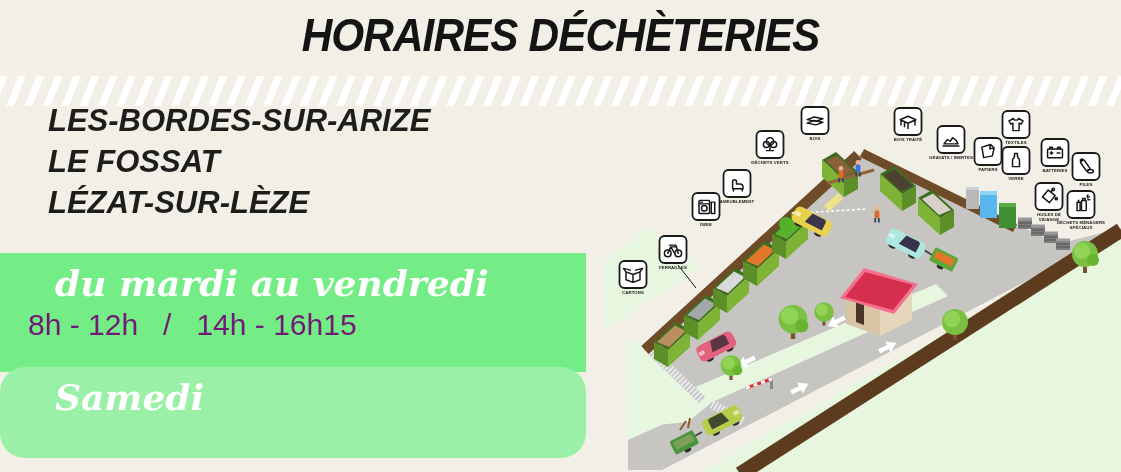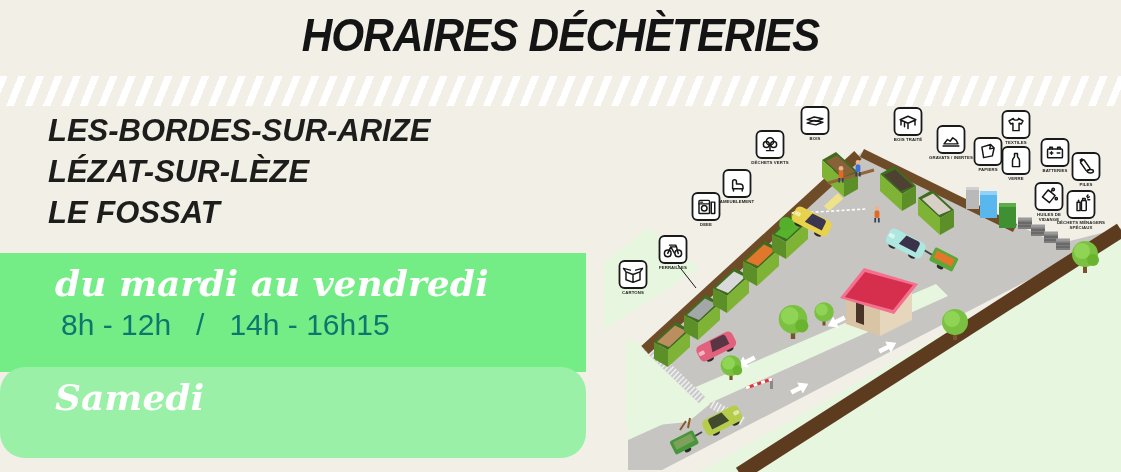--- a/index.html
+++ b/index.html
@@ -3,47 +3,47 @@
 <meta charset="utf-8">
 <style>
   html,body{margin:0;padding:0;}
   .poster{position:relative;width:1121px;height:472px;background:#f2efe7;overflow:hidden;
           font-family:"Liberation Sans",sans-serif;}
   .title{position:absolute;left:0;top:8px;width:1121px;text-align:center;
          font-size:46px;font-weight:800;font-style:italic;color:#141414;
          transform:scaleX(.92);letter-spacing:-1px;}
   .stripes{position:absolute;left:0;top:76px;width:1121px;height:30px;
            background:repeating-linear-gradient(112deg,#ffffff 0 7px,rgba(0,0,0,0) 7px 17px);}
-  .locations{position:absolute;left:48px;top:110px;
+  .locations{position:absolute;left:48px;top:100px;
              font-size:31px;font-weight:800;font-style:italic;color:#1d1d1b;line-height:41px;}
   .banner{position:absolute;left:0;width:586px;}
   .banner.b1{top:253px;height:119px;}
   .banner.b2{top:367px;height:91px;border-radius:25px;}
   .banner .script{margin:10px 0 0 55px;font-family:"DejaVu Serif",serif;
                   font-style:italic;font-weight:bold;color:#ffffff;font-size:36px;line-height:40px;}
-  .banner .hours{margin:4px 0 0 61px;font-size:30px;color:#0f766e;white-space:pre;line-height:36px;}
+  .banner .hours{margin:4px 0 0 28px;font-size:30px;color:#701a75;white-space:pre;line-height:36px;}
   .illu{position:absolute;left:600px;top:90px;width:521px;height:382px;}
   
   .sb{fill:#ffffff;stroke:#1a1a1a;stroke-width:1.8;}
   .si{stroke:#161616;fill:none;stroke-width:1.7;stroke-linecap:round;stroke-linejoin:round;}
   .sl{font-family:"Liberation Sans",sans-serif;font-size:4.3px;font-weight:700;
       fill:#1d1d1b;text-anchor:middle;letter-spacing:.1px;}
 </style>
 </head>
 <body>
 
 <div class="poster">
 
   <div class="title">HORAIRES DÉCHÈTERIES</div>
   <div class="stripes"></div>
 
   <div class="locations">
     <div>LES-BORDES-SUR-ARIZE</div>
+    <div>LE FOSSAT</div>
     <div>LÉZAT-SUR-LÈZE</div>
-    <div>LE FOSSAT</div>
   </div>
 
   <div class="banner b1" style="background:#75ed87">
     <div class="script">du mardi au vendredi</div>
     <div class="hours">8h - 12h   /   14h - 16h15</div>
   </div>
 
   <div class="banner b2" style="background:#9af0a6">
     <div class="script">Samedi</div>
   </div>

